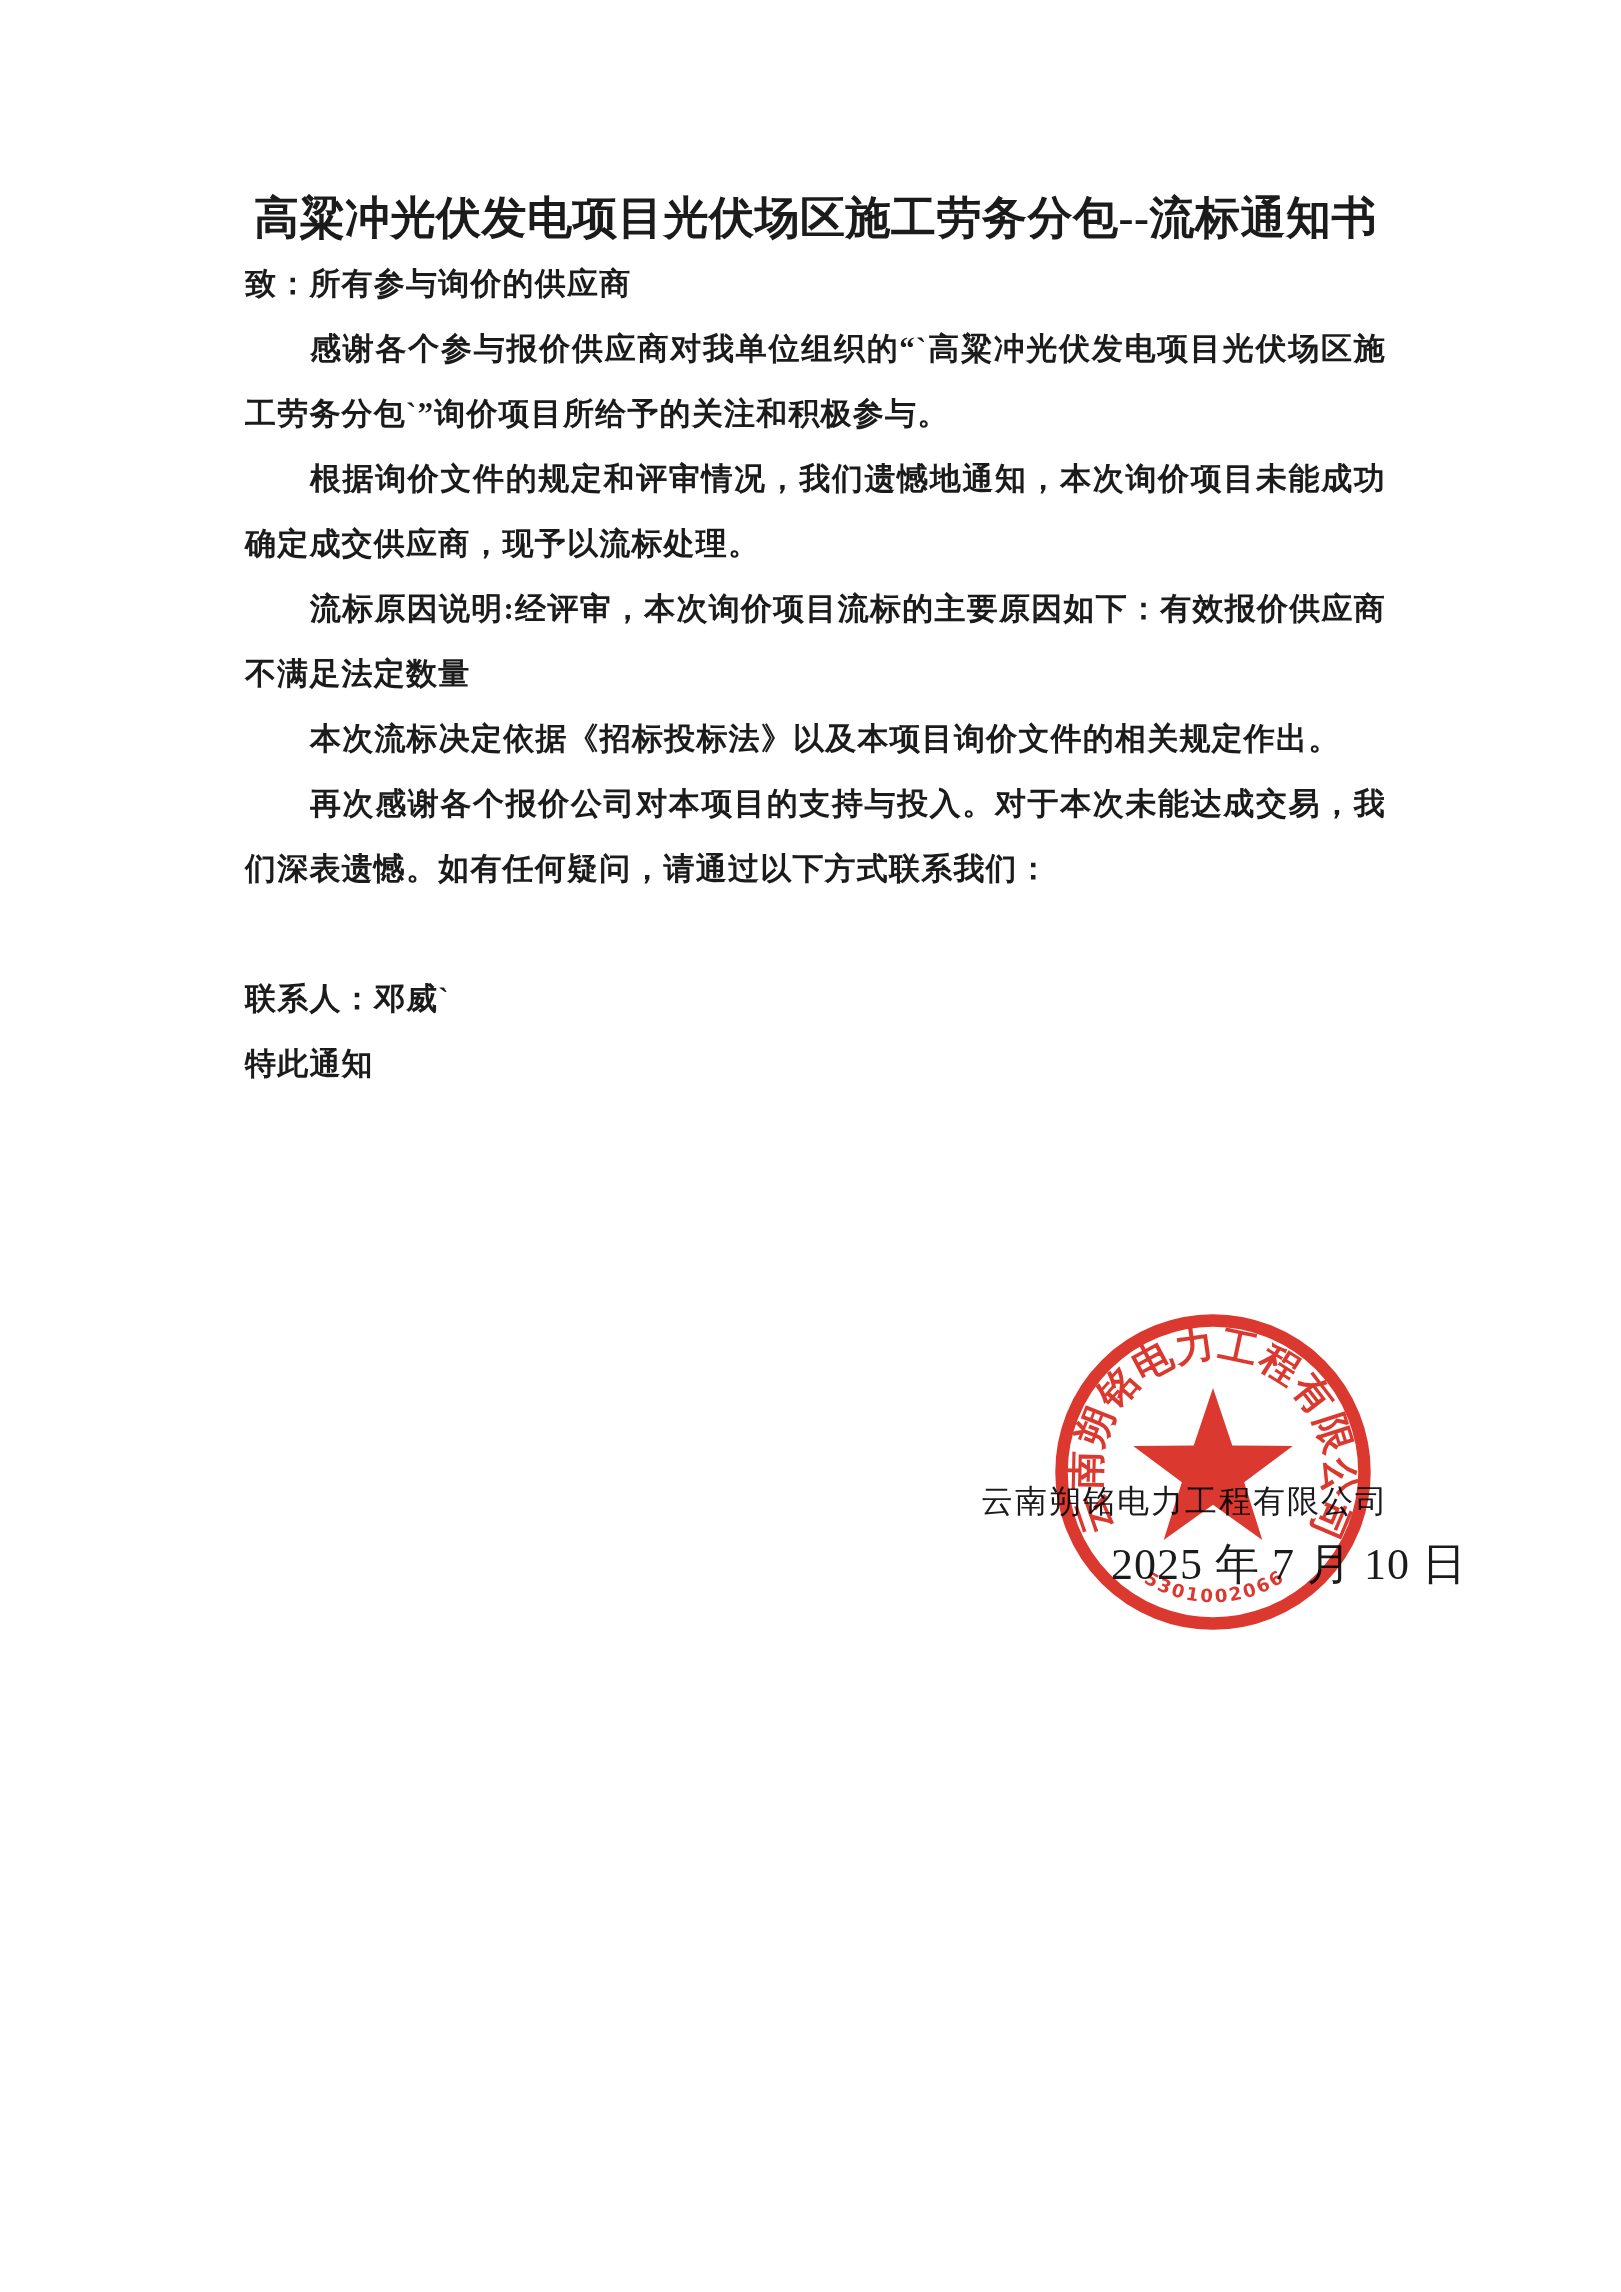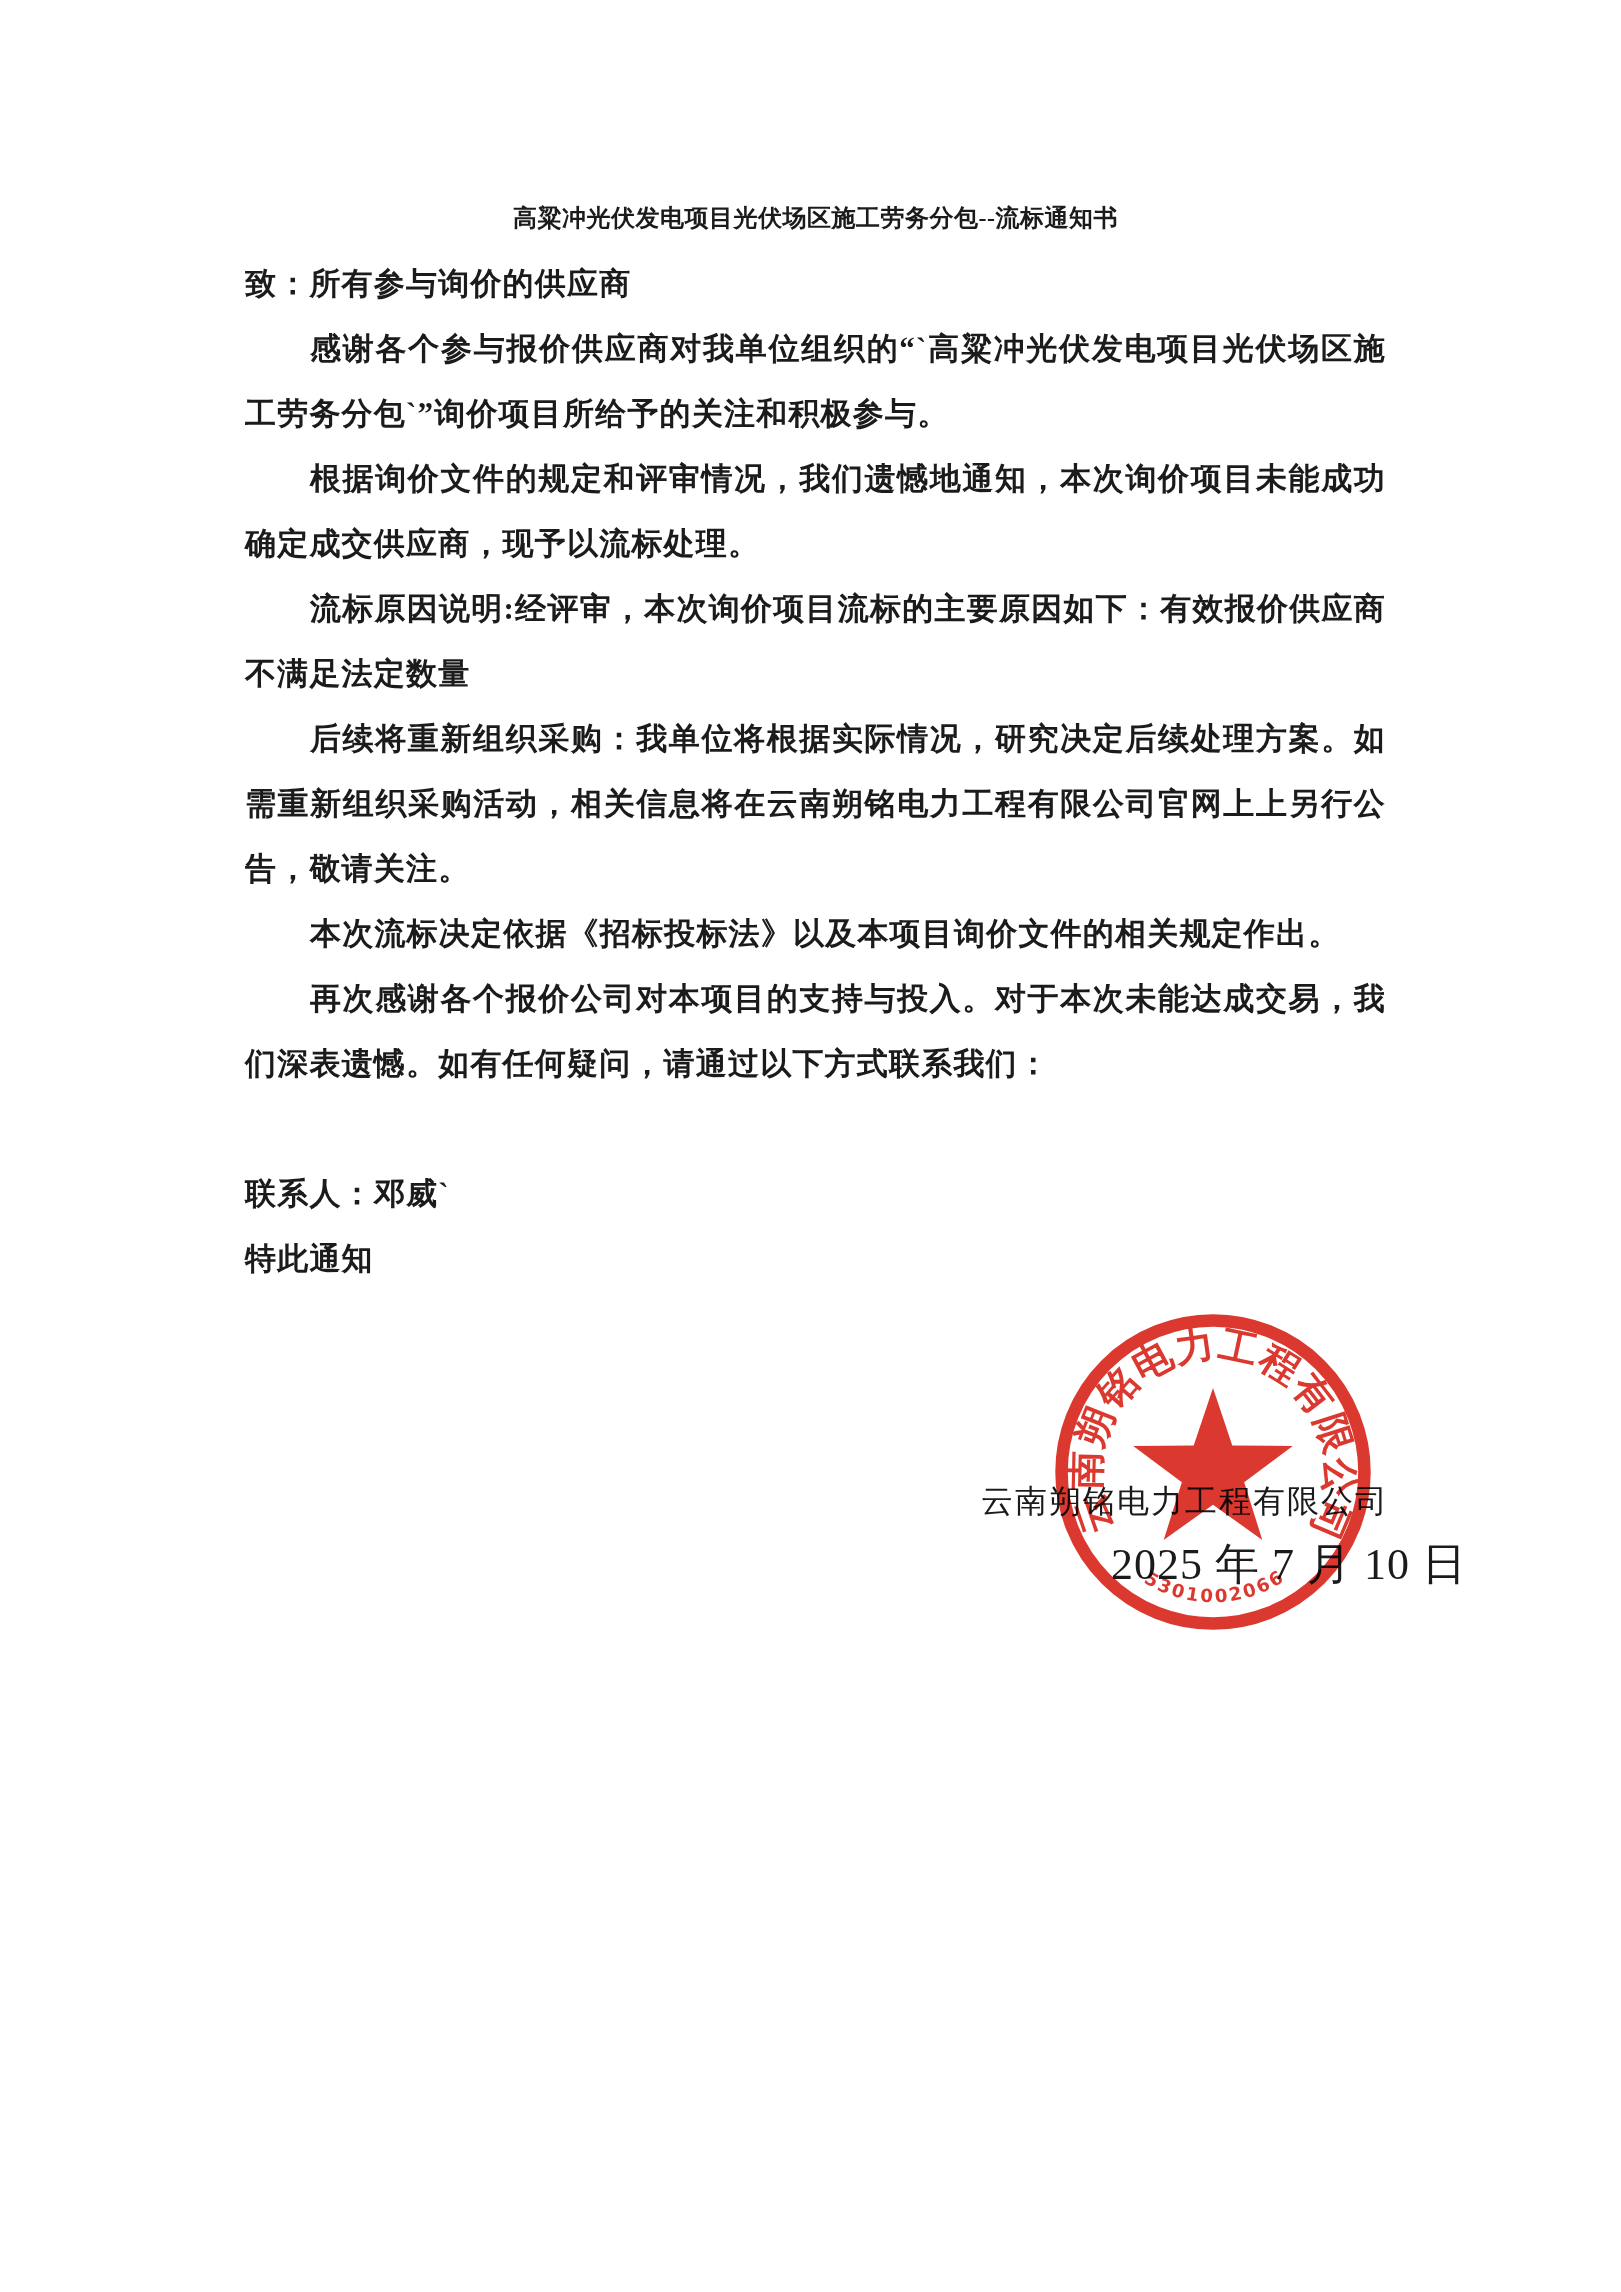--- a/index.html
+++ b/index.html
@@ -16,21 +16,21 @@
     left:245px;top:0;
     width:1141px;
     padding-top:186px;
     font-size:31px;
     line-height:65px;
     letter-spacing:1.2px;
   }
   .title{
     text-align:center;
     font-weight:bold;
-    font-size:24px;
+    font-size:45px;
     letter-spacing:0.5px;
     line-height:65px;
   }
   .content p{margin:0;font-weight:bold;}
   .para{
     text-indent:65px;
     text-align:justify;
   }
   .line{text-indent:0;}
   .spacer{height:65px;}
@@ -76,21 +76,20 @@
 <body>
 
 <div class="page">
 
   <div class="content">
     <div class="title">高粱冲光伏发电项目光伏场区施工劳务分包--流标通知书</div>
     <p class="line">致：所有参与询价的供应商</p>
     <p class="para">感谢各个参与报价供应商对我单位组织的“`高粱冲光伏发电项目光伏场区施工劳务分包`”询价项目所给予的关注和积极参与。</p>
     <p class="para">根据询价文件的规定和评审情况，我们遗憾地通知，本次询价项目未能成功确定成交供应商，现予以流标处理。</p>
     <p class="para">流标原因说明:经评审，本次询价项目流标的主要原因如下：有效报价供应商不满足法定数量</p>
-    <p class="para">后续将重新组织采购：我单位将根据实际情况，研究决定后续处理方案。如需重新组织采购活动，相关信息将在云南朔铭电力工程有限公司官网上上另行公告，敬请关注。</p>
     <p class="para">本次流标决定依据《招标投标法》以及本项目询价文件的相关规定作出。</p>
     <p class="para">再次感谢各个报价公司对本项目的支持与投入。对于本次未能达成交易，我们深表遗憾。如有任何疑问，请通过以下方式联系我们：</p>
     <div class="spacer"></div>
     <p class="line">联系人：邓威`</p>
     <p class="line">特此通知</p>
   </div>
 
   <div class="sig-company">云南朔铭电力工程有限公司</div>
   <div class="sig-date">2025 年 7 月 10 日</div>
 

